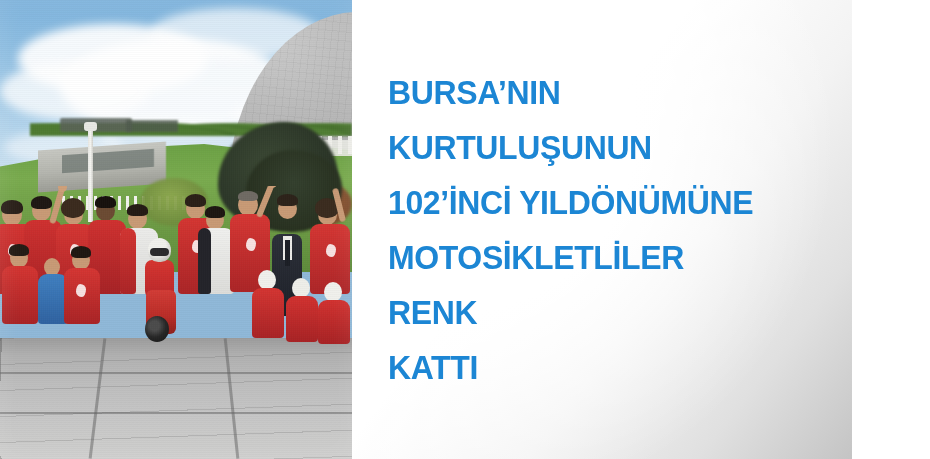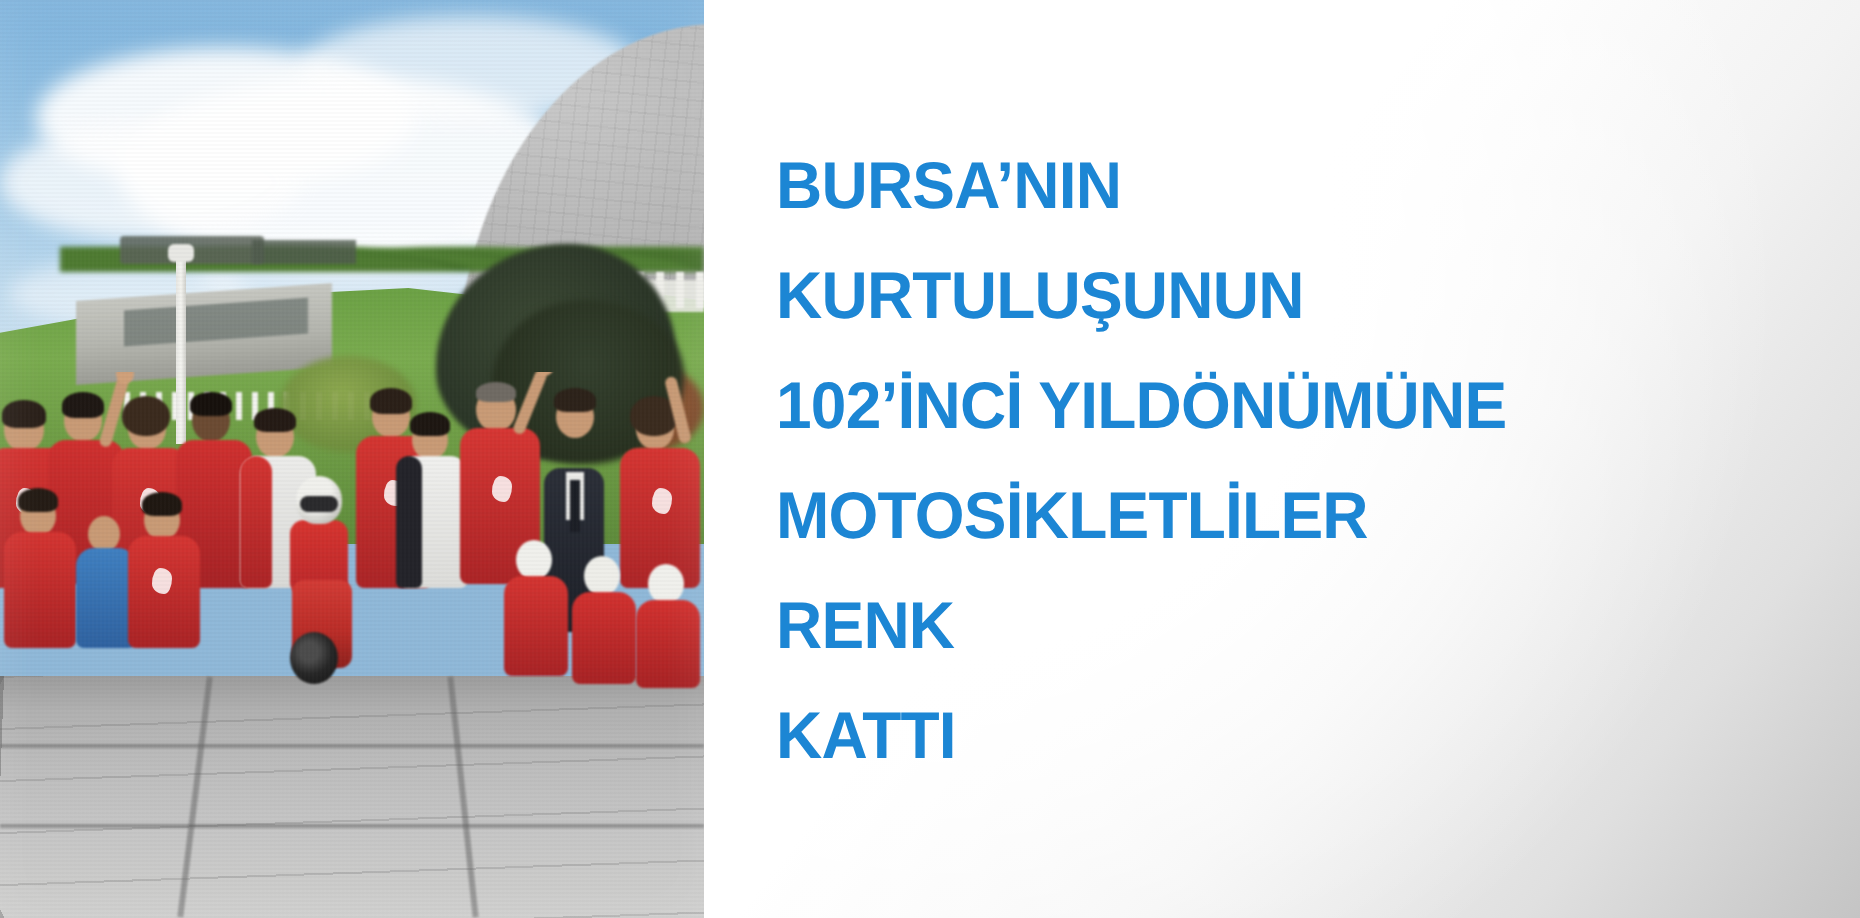--- a/index.html
+++ b/index.html
@@ -9,21 +9,21 @@
   }
   body {
     width: 930px;
     height: 459px;
     font-family: "Liberation Sans", sans-serif;
     overflow: hidden;
   }
 
   #news-card {
     position: relative;
-    width: 930px;
+    width: 852px;
     height: 459px;
     display: flex;
     background: #ffffff;
     overflow: hidden;
   }
 
   
   #photo-panel {
     position: relative;
     width: 352px;

